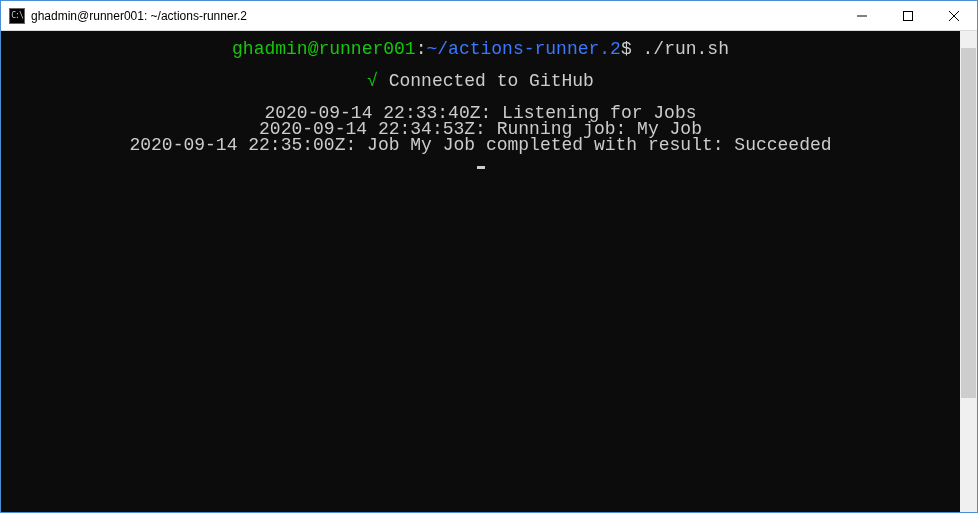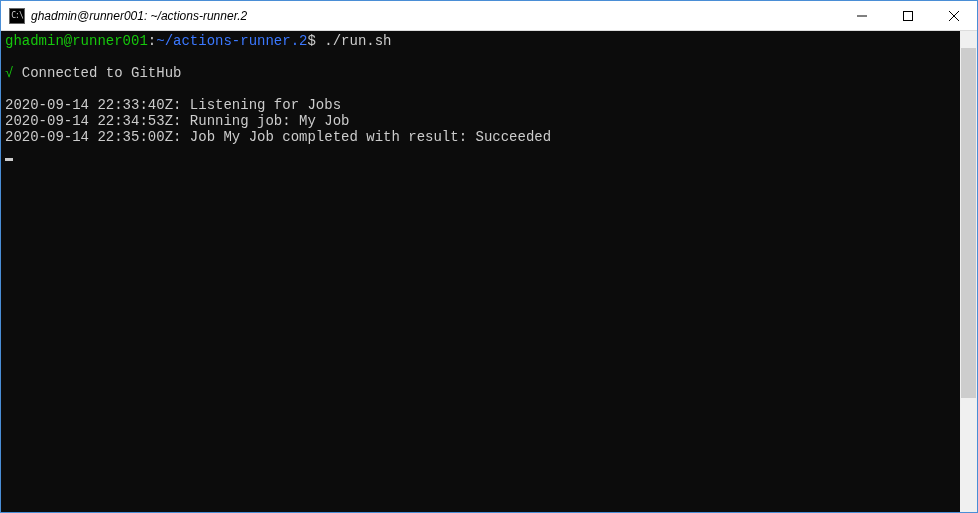--- a/index.html
+++ b/index.html
@@ -34,21 +34,20 @@
       align-items: center;
       justify-content: center;
       font-family: Consolas, monospace;
       border: 1px solid #666;
       letter-spacing: -1px;
     }
     .titlebar-text {
       flex: 1;
       font-size: 12px;
       color: #000;
-      font-style: italic;
     }
     .titlebar-buttons {
       display: flex;
       height: 100%;
     }
     .titlebar-btn {
       width: 46px;
       height: 100%;
       display: flex;
       align-items: center;
@@ -61,25 +60,26 @@
     }
     .terminal-area {
       height: calc(100% - 30px);
       display: flex;
     }
     .terminal {
       flex: 1;
       background: #0c0c0c;
       color: #cccccc;
       font-family: Consolas, "Courier New", monospace;
-      font-size: 14px;
+      font-size: 18px;
       line-height: 16px;
-      padding: 2px 4px;
+      padding: 10px 4px;
       overflow: hidden;
       white-space: pre;
+      text-align: center;
     }
     .scrollbar {
       width: 17px;
       background: #f0f0f0;
       position: relative;
     }
     .scrollbar-thumb {
       position: absolute;
       top: 17px;
       left: 1px;

